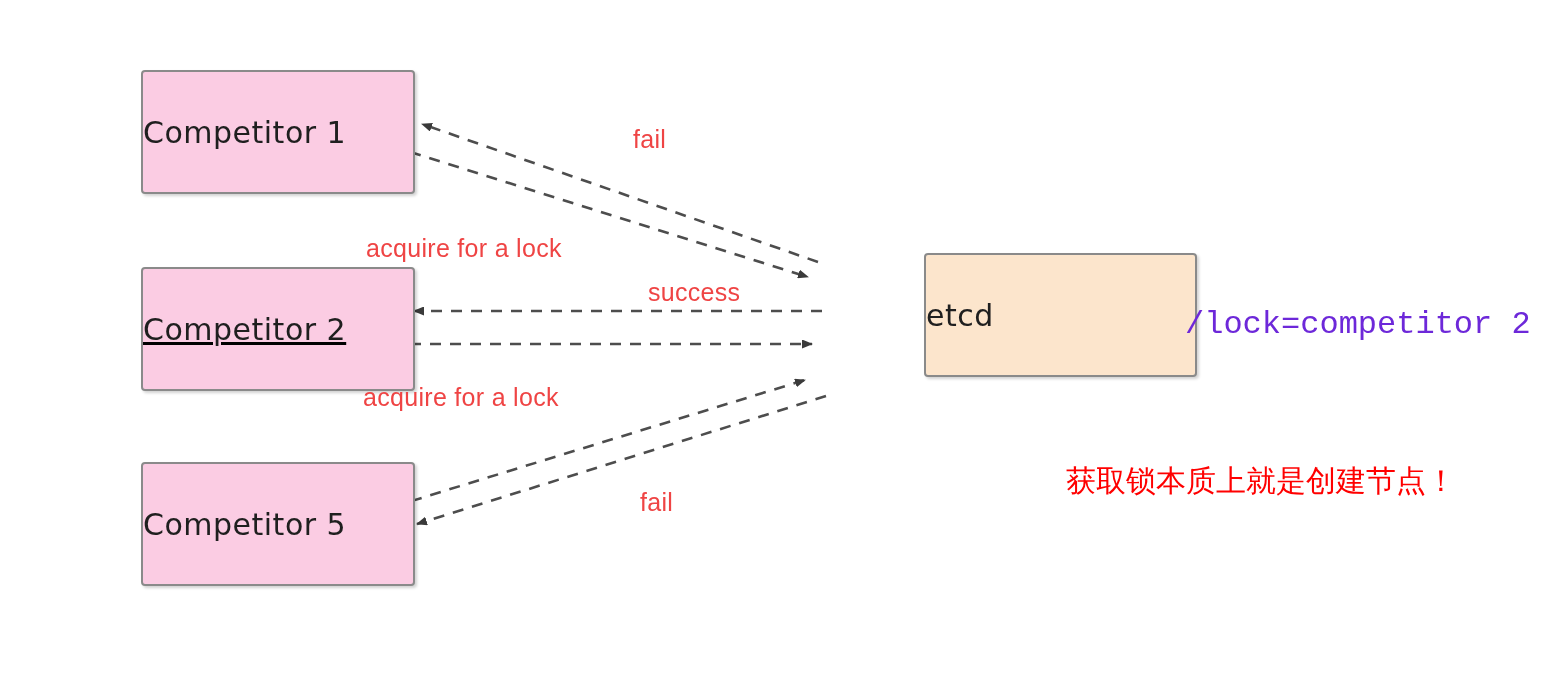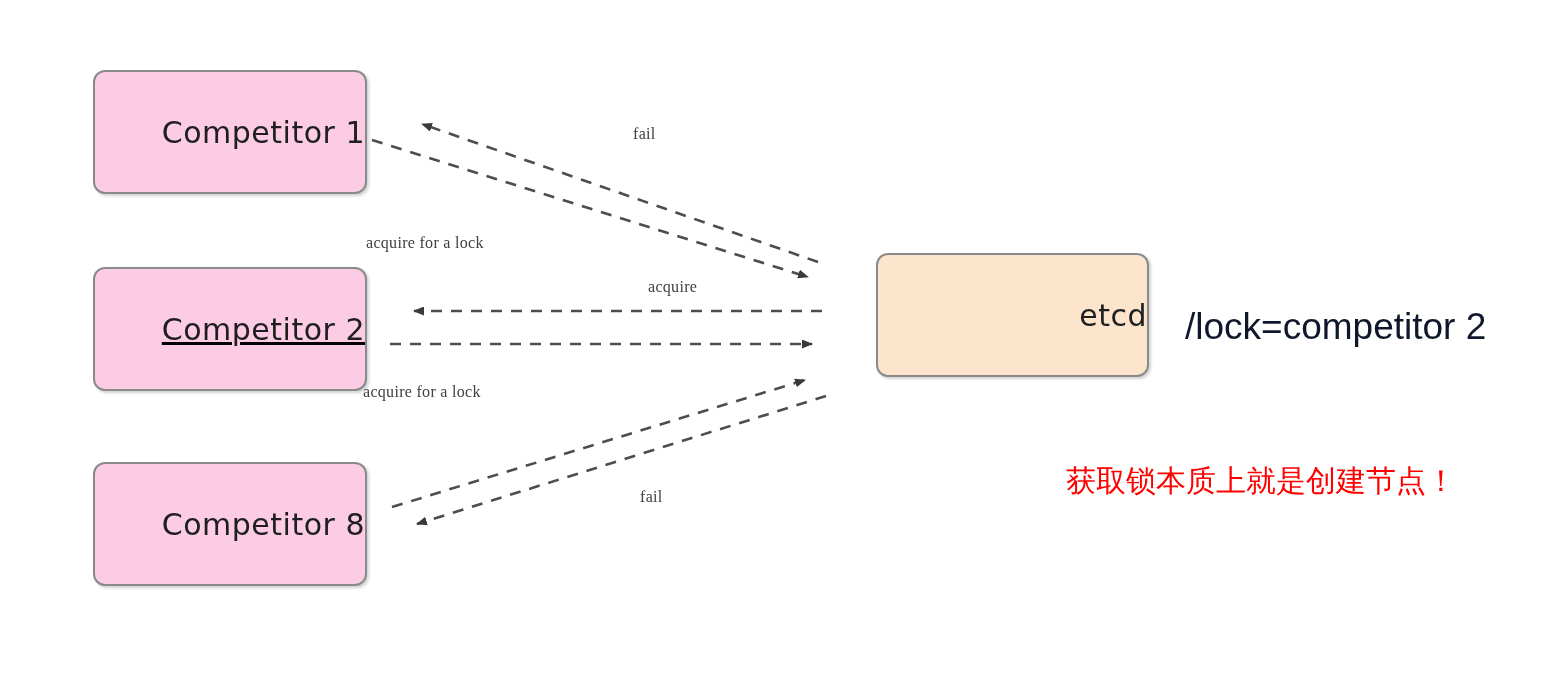--- a/index.html
+++ b/index.html
@@ -19,25 +19,26 @@
     position: absolute;
     left: 0;
     top: 0;
     width: 1544px;
     height: 682px;
   }
   .node {
     position: absolute;
     box-sizing: border-box;
     border: 2px solid #8a8a8a;
-    border-radius: 12px;
+    border-radius: 4px;
     display: flex;
     align-items: center;
-    justify-content: flex-end;
+    justify-content: flex-start;
     box-shadow: 2px 2px 3px rgba(0,0,0,0.18);
+    margin-left: 48px;
   }
   .node .node-label {
     font-family: "DejaVu Sans", "Liberation Sans", sans-serif;
     font-size: 30px;
     color: #1f1f1f;
     letter-spacing: 0.5px;
     white-space: nowrap;
   }
   .competitor {
     background: #fbcce3;
@@ -50,31 +51,31 @@
   #node-competitor-3 { top: 462px; }
   #node-etcd {
     background: #fce5cc;
     left: 876px;
     top: 253px;
     width: 273px;
     height: 124px;
   }
   .edge-label {
     position: absolute;
-    font-family: Liberation Serif, serif;
-    font-size: 16px;
-    color: #404040;
+    font-family: Liberation Sans, sans-serif;
+    font-size: 25px;
+    color: #ef4444;
     white-space: nowrap;
     letter-spacing: 0.3px;
   }
   .side-note {
     position: absolute;
-    font-family: Liberation Sans, sans-serif;
-    font-size: 37px;
-    color: #0f172a;
+    font-family: Liberation Mono, monospace;
+    font-size: 32px;
+    color: #6d28d9;
     white-space: nowrap;
   }
   .warn-note {
     position: absolute;
     font-family: "DejaVu Sans", "Liberation Sans", sans-serif;
     font-size: 30px;
     color: #ff0000;
     white-space: nowrap;
     margin-left: 20px;
   }
@@ -111,32 +112,32 @@
 
 <div class="node competitor" id="node-competitor-1">
   <span class="node-label">Competitor 1</span>
 </div>
 
 <div class="node competitor" id="node-competitor-2">
   <span class="node-label">Competitor 2</span>
 </div>
 
 <div class="node competitor" id="node-competitor-3">
-  <span class="node-label">Competitor 8</span>
+  <span class="node-label">Competitor 5</span>
 </div>
 
 <div class="node" id="node-etcd">
   <span class="node-label">etcd</span>
 </div>
 
 <div class="edge-label" id="label-fail-top">fail</div>
 
 <div class="edge-label" id="label-acquire-1">acquire for a lock</div>
 
-<div class="edge-label" id="label-success">acquire</div>
+<div class="edge-label" id="label-success">success</div>
 
 <div class="edge-label" id="label-acquire-3">acquire for a lock</div>
 
 <div class="edge-label" id="label-fail-bottom">fail</div>
 
 <div class="side-note" id="note-lock-key">/lock=competitor 2</div>
 
 <div class="warn-note" id="note-chinese">获取锁本质上就是创建节点！</div>
 
 </body></html>

